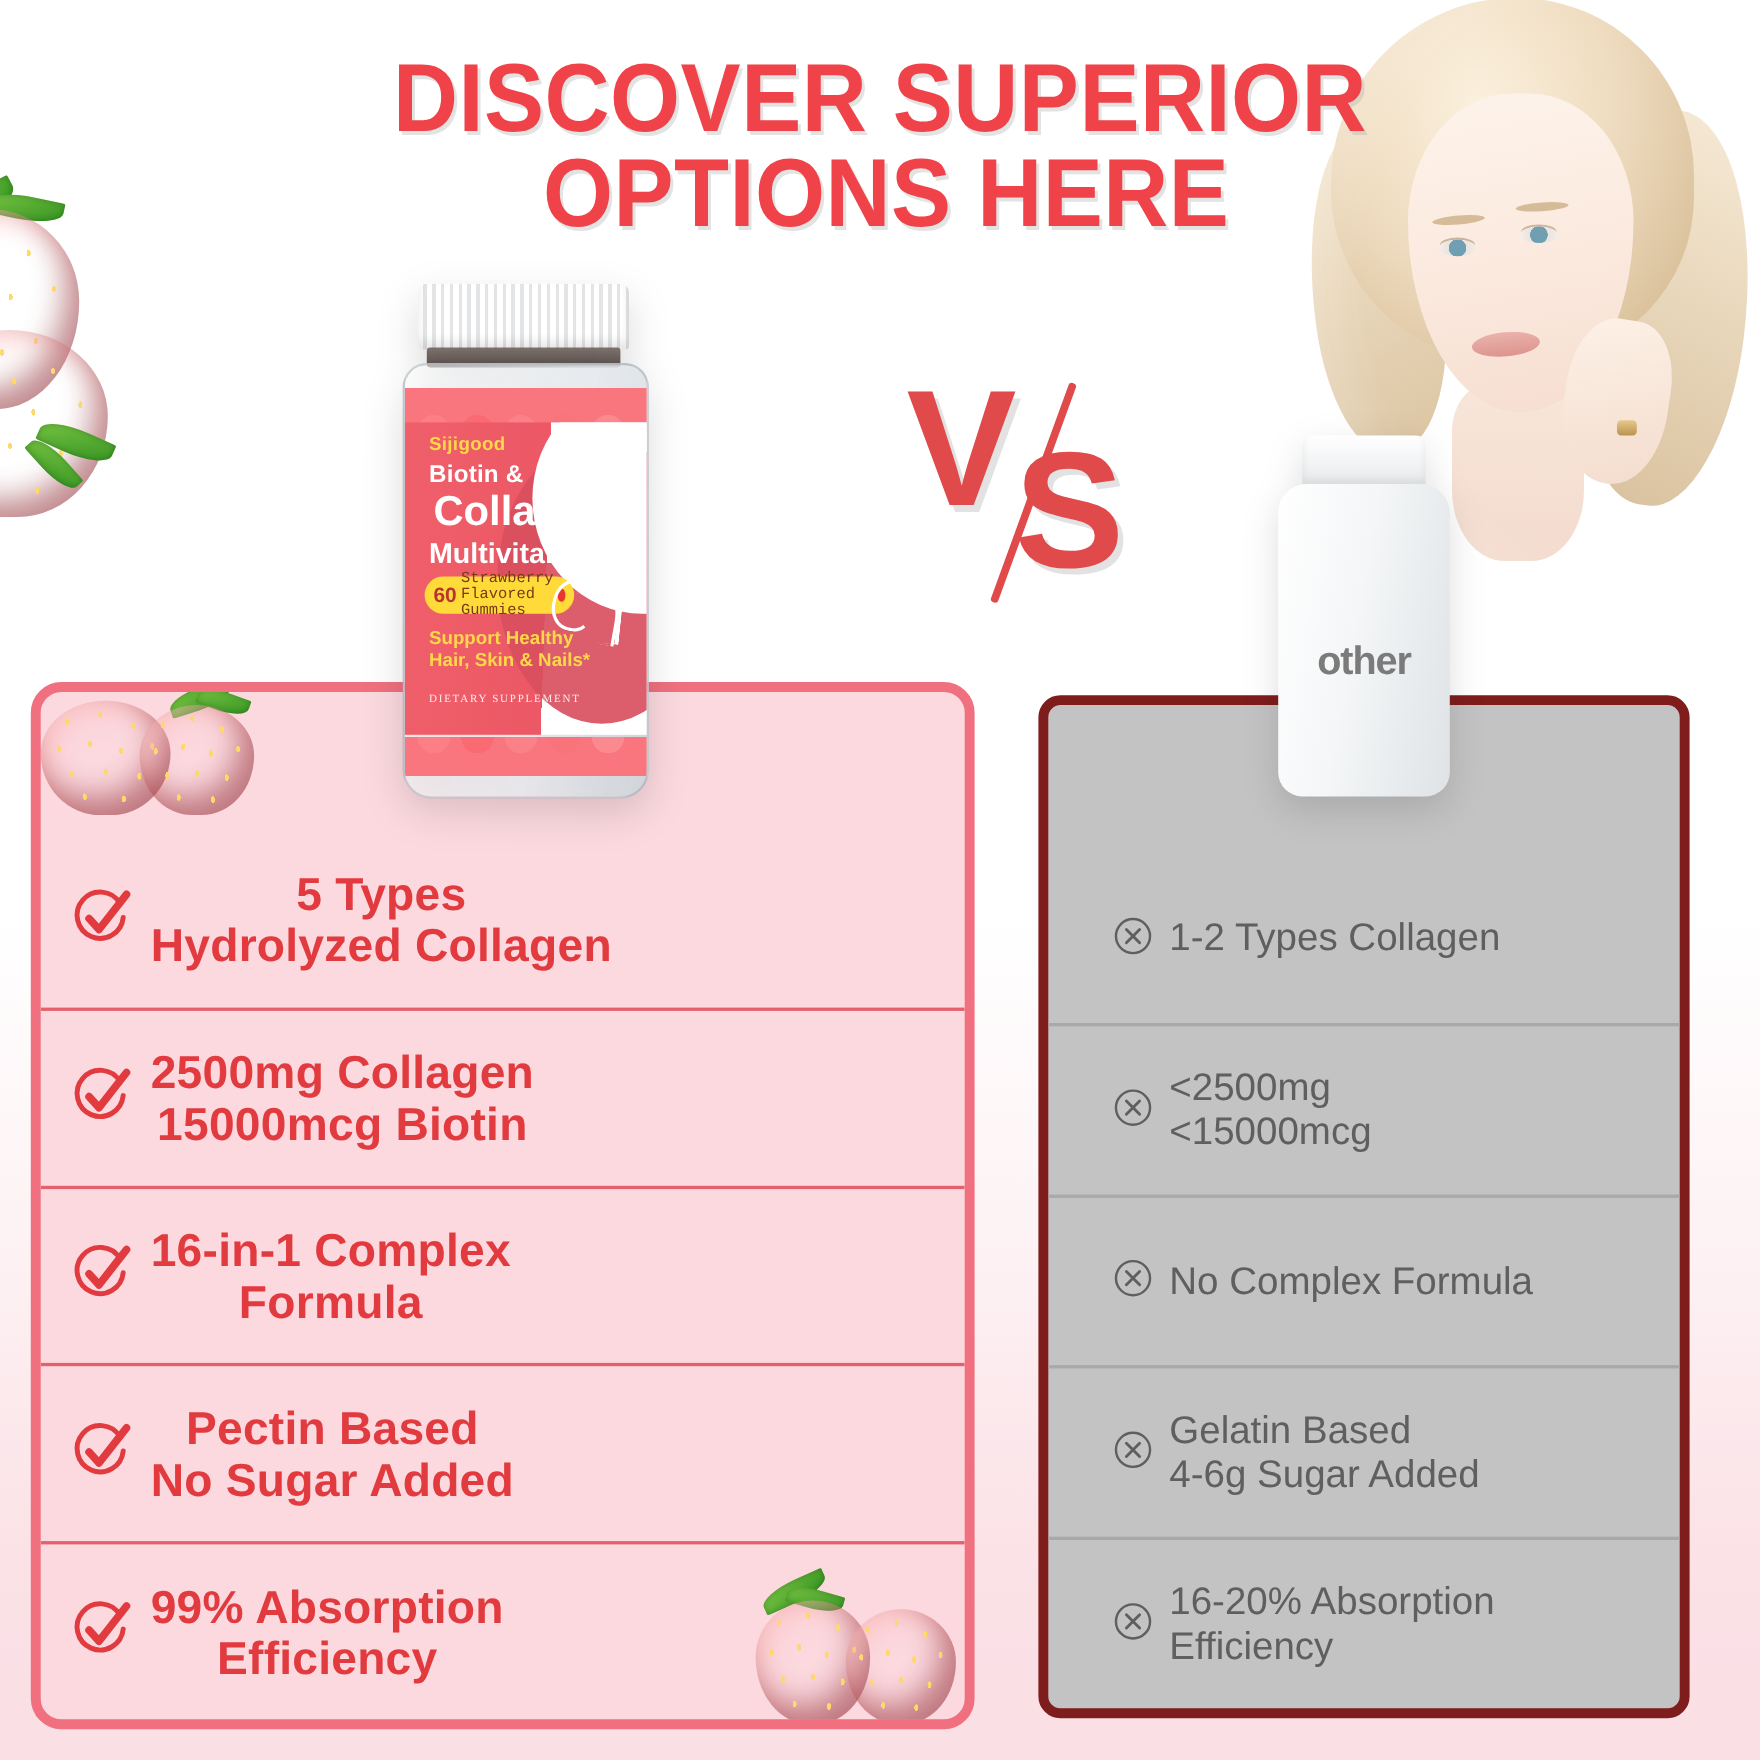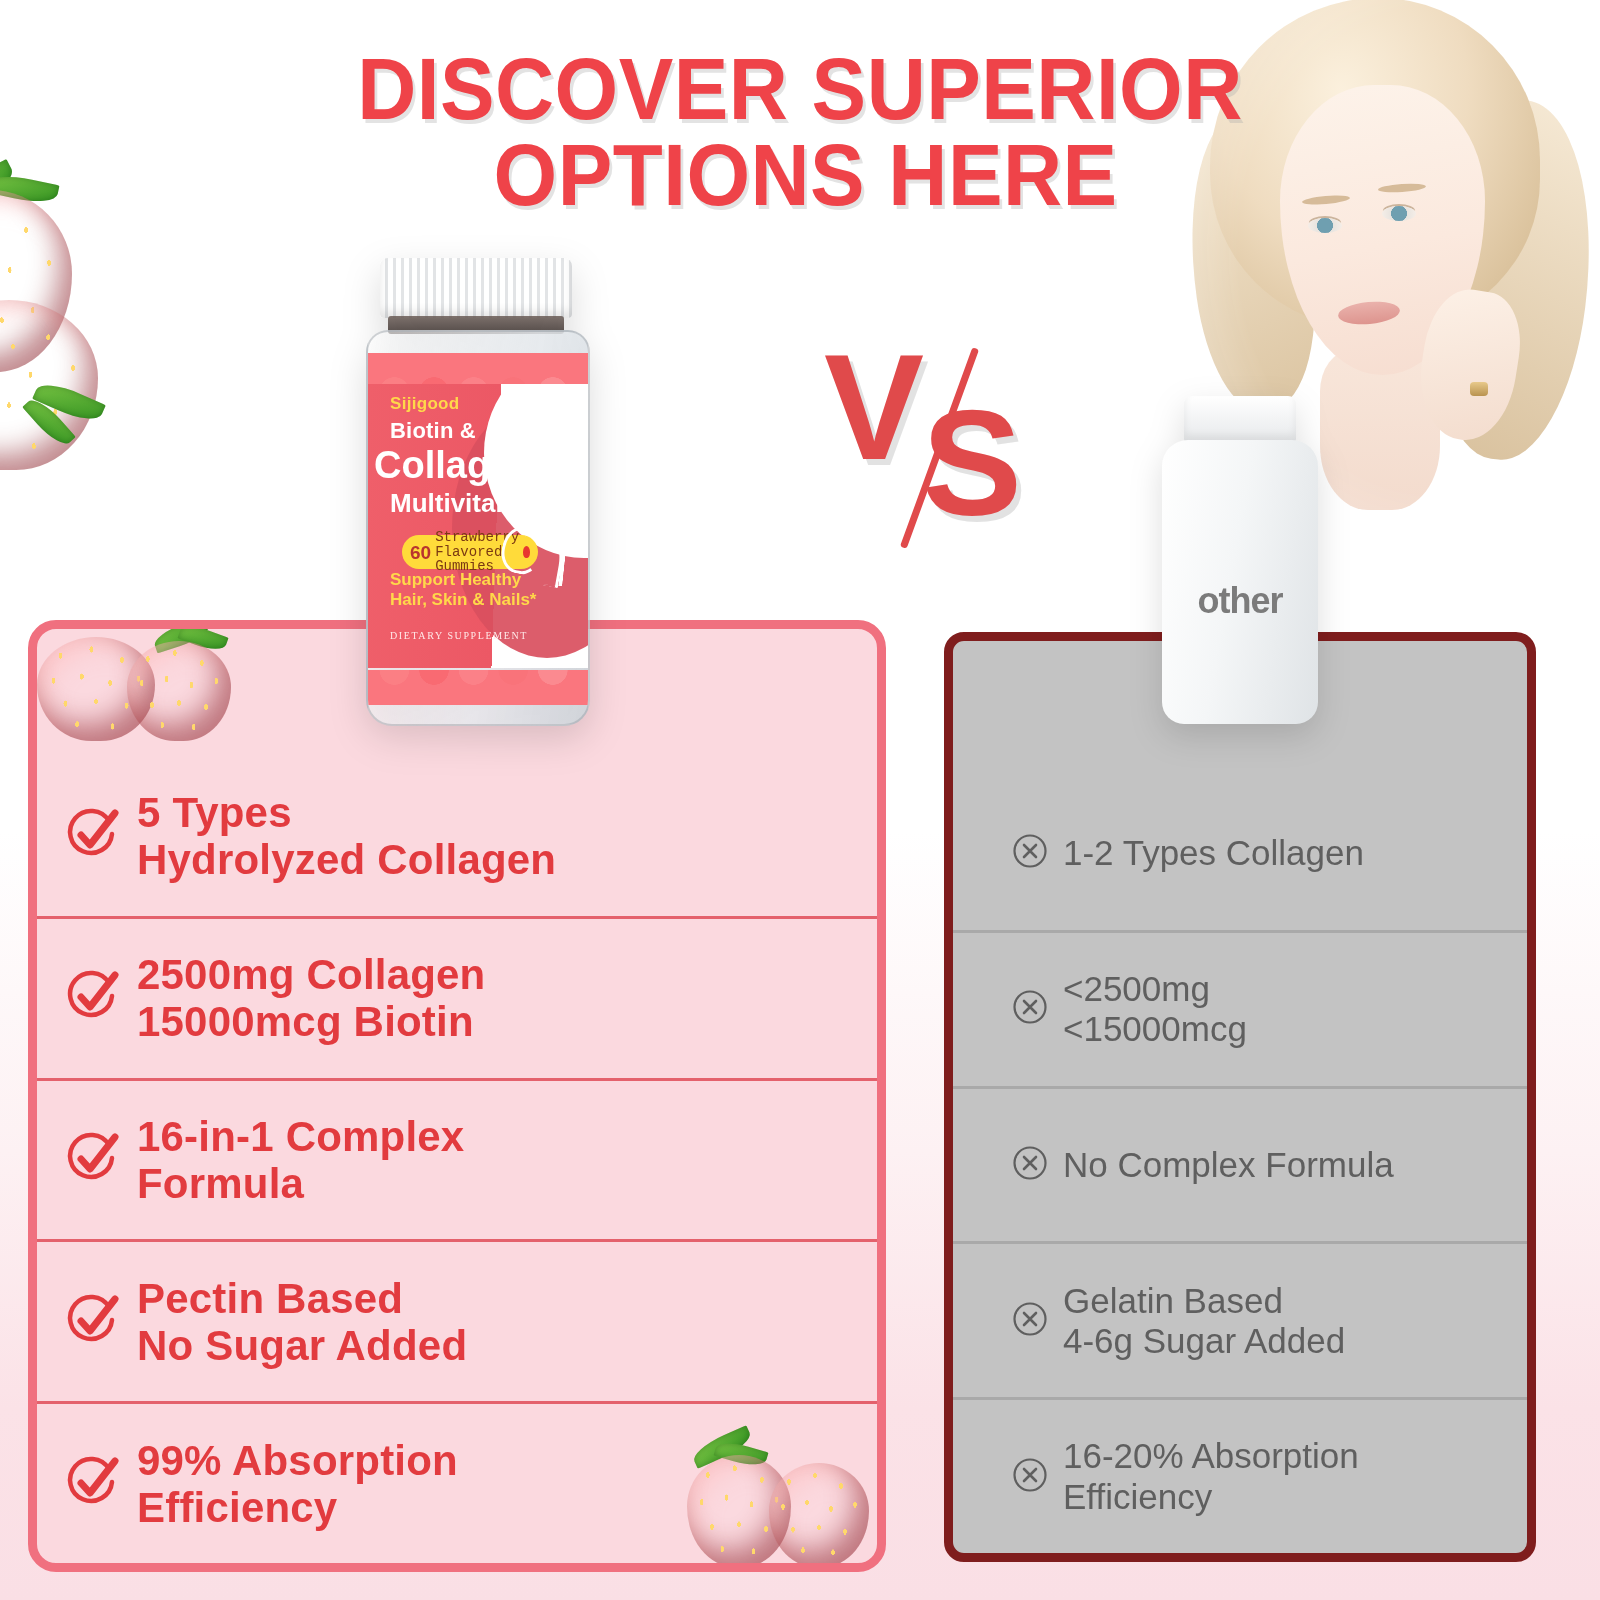--- a/index.html
+++ b/index.html
@@ -97,24 +97,24 @@
       linear-gradient(180deg, transparent 0 35%, #fa767e 35% 100%);}
   .gummies.bot{top:auto;bottom:0;height:54px;transform:scaleY(-1);}
   .b-label{position:absolute;left:0;right:0;top:52px;height:284px;
            background:linear-gradient(92deg,#ef5f6a 0%,#ec5865 58%,#ffffff 58%,#ffffff 100%);overflow:hidden;}
   .b-swirl{position:absolute;right:-54px;top:14px;width:190px;height:260px;border-radius:50%;
            background:#d94f5e;opacity:.92;}
   .b-swirl2{position:absolute;right:-96px;top:-36px;width:200px;height:210px;border-radius:50%;
             background:#ffffff;}
   .lbl-brand{position:absolute;left:22px;top:10px;color:#ffd84a;font-size:17px;font-weight:bold;letter-spacing:.3px;}
   .lbl-l1{position:absolute;left:22px;top:34px;color:#fff;font-size:22px;font-weight:bold;letter-spacing:.2px;}
-  .lbl-l2{position:absolute;left:6px;top:60px;color:#fff;font-size:38px;font-weight:bold;letter-spacing:0px;}
+  .lbl-l2{position:absolute;left:26px;top:60px;color:#fff;font-size:38px;font-weight:bold;letter-spacing:0px;}
   .lbl-l3{position:absolute;left:22px;top:104px;color:#fff;font-size:26px;font-weight:bold;}
-  .lbl-badge{position:absolute;left:34px;top:140px;width:136px;height:34px;border-radius:17px;background:#ffdb3a;
-             display:flex;align-items:center;gap:4px;padding:0 8px;box-sizing:border-box;margin-top:11px;}
+  .lbl-badge{position:absolute;left:18px;top:140px;width:136px;height:34px;border-radius:17px;background:#ffdb3a;
+             display:flex;align-items:center;gap:4px;padding:0 8px;box-sizing:border-box;}
   .lbl-badge .cnt{color:#b9342e;font-size:19px;font-weight:bold;line-height:1;}
   .lbl-badge .txt{color:#7b3a12;font-size:14px;line-height:1.05;font-family:Liberation Mono, monospace;}
   .lbl-badge .berry-mini{width:14px;height:12px;border-radius:50% 50% 46% 46%;background:#e8372f;}
   .lbl-sup{position:absolute;left:22px;top:186px;color:#ffd84a;font-size:17px;font-weight:bold;line-height:1.2;}
   .lbl-ds{position:absolute;left:22px;top:246px;color:#ffe9e9;font-size:10px;letter-spacing:1.6px;
           font-family:"Liberation Serif",serif;}
   .lbl-woman{position:absolute;right:24px;top:128px;width:78px;height:86px;}
   .lbl-woman .head{position:absolute;left:16px;top:14px;width:34px;height:42px;border-radius:50% 50% 46% 46%;
                    border:3px solid #fff;border-right-color:transparent;transform:rotate(12deg);}
   .lbl-woman .hair{position:absolute;left:30px;top:4px;width:46px;height:64px;
@@ -142,21 +142,21 @@
   .o-text{position:absolute;left:0;right:0;top:184px;text-align:center;color:#7b7b7b;
           font-size:36px;font-weight:bold;letter-spacing:-1px;}
 
   
   .panel{position:absolute;box-sizing:border-box;overflow:hidden;}
   .panel-good{left:28px;top:620px;width:858px;height:952px;border-radius:28px;
               background:#fbd9df;border:9px solid #f0707f;z-index:5;}
   .panel-other{left:944px;top:632px;width:592px;height:930px;border-radius:20px;
                background:#c3c3c3;border:9px solid #7f1d1d;z-index:5;}
   .rows{position:absolute;inset:0;display:flex;flex-direction:column;}
-  .panel-good .rows{padding-top:128px;box-sizing:border-box;}
+  .panel-good .rows{padding-top:128px;box-sizing:border-box;text-align:center;}
   .panel-other .rows{padding-top:136px;box-sizing:border-box;}
   .row{flex:1;display:flex;align-items:center;box-sizing:border-box;}
   .panel-good .row{border-bottom:3px solid #e4616c;padding-left:28px;}
   .panel-good .row:last-child{border-bottom:none;}
   .panel-other .row{border-bottom:3px solid #a9a9a9;padding-left:58px;}
   .panel-other .row:last-child{border-bottom:none;}
 
   .ico{flex:0 0 auto;margin-right:18px;}
   .ico-check{width:54px;height:54px;position:relative;}
   .ico-x{width:38px;height:38px;position:relative;margin-right:14px;}

